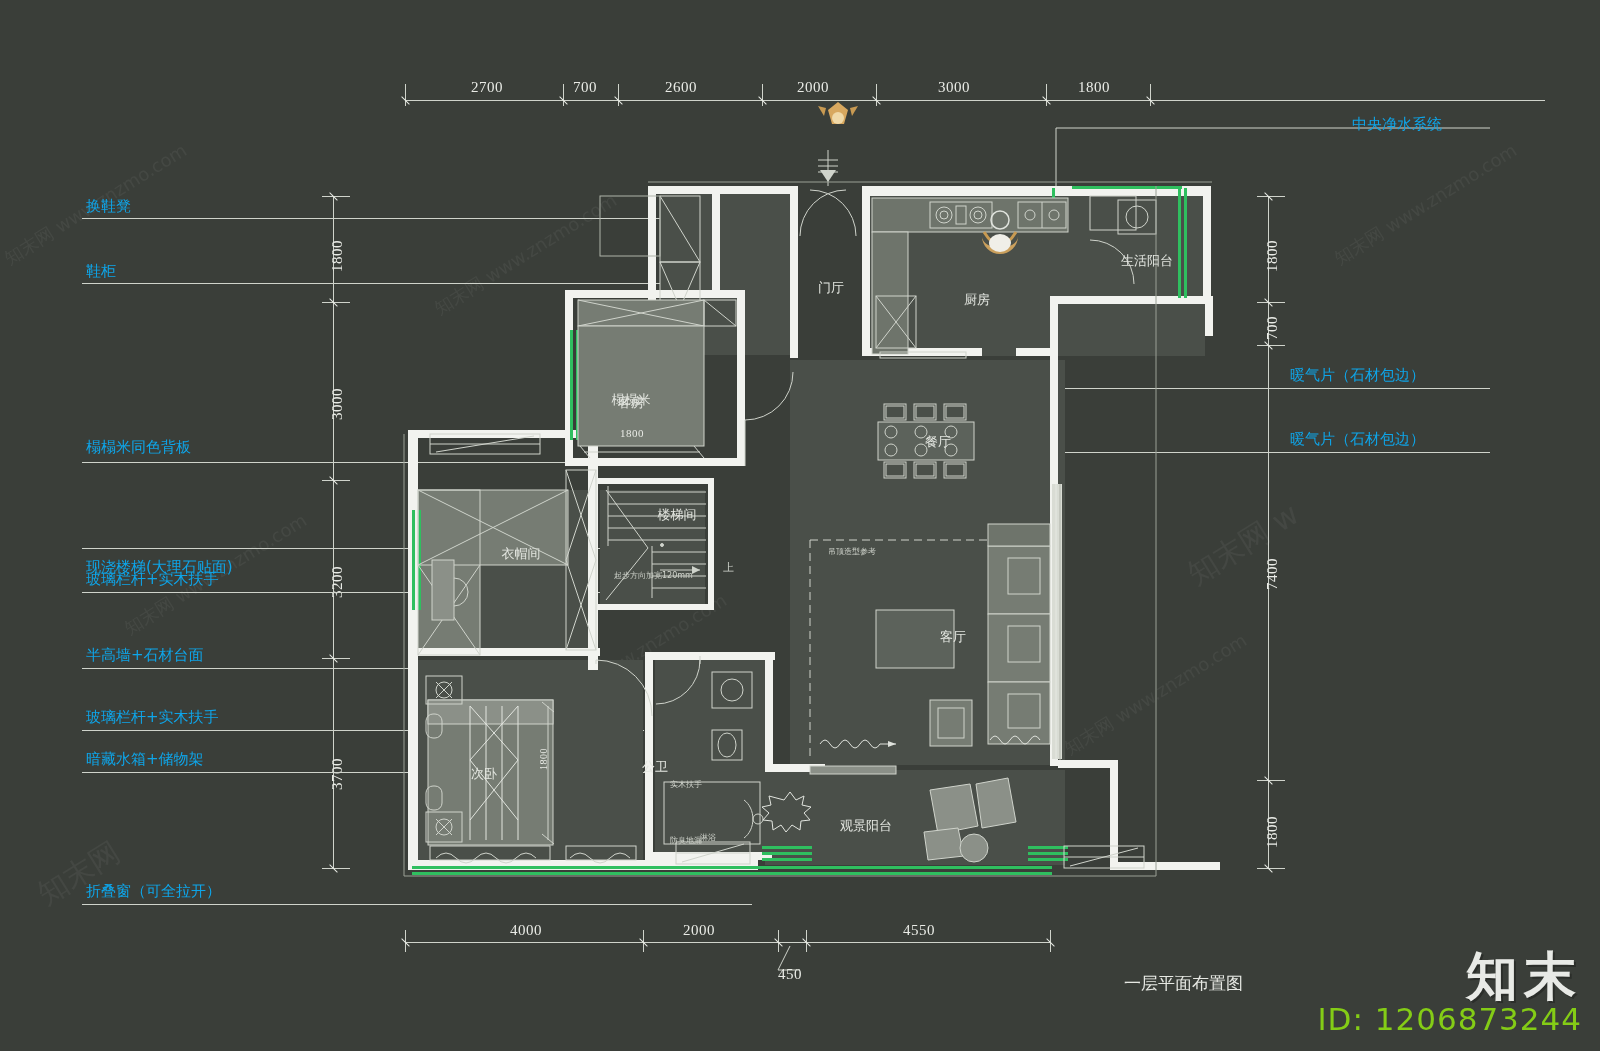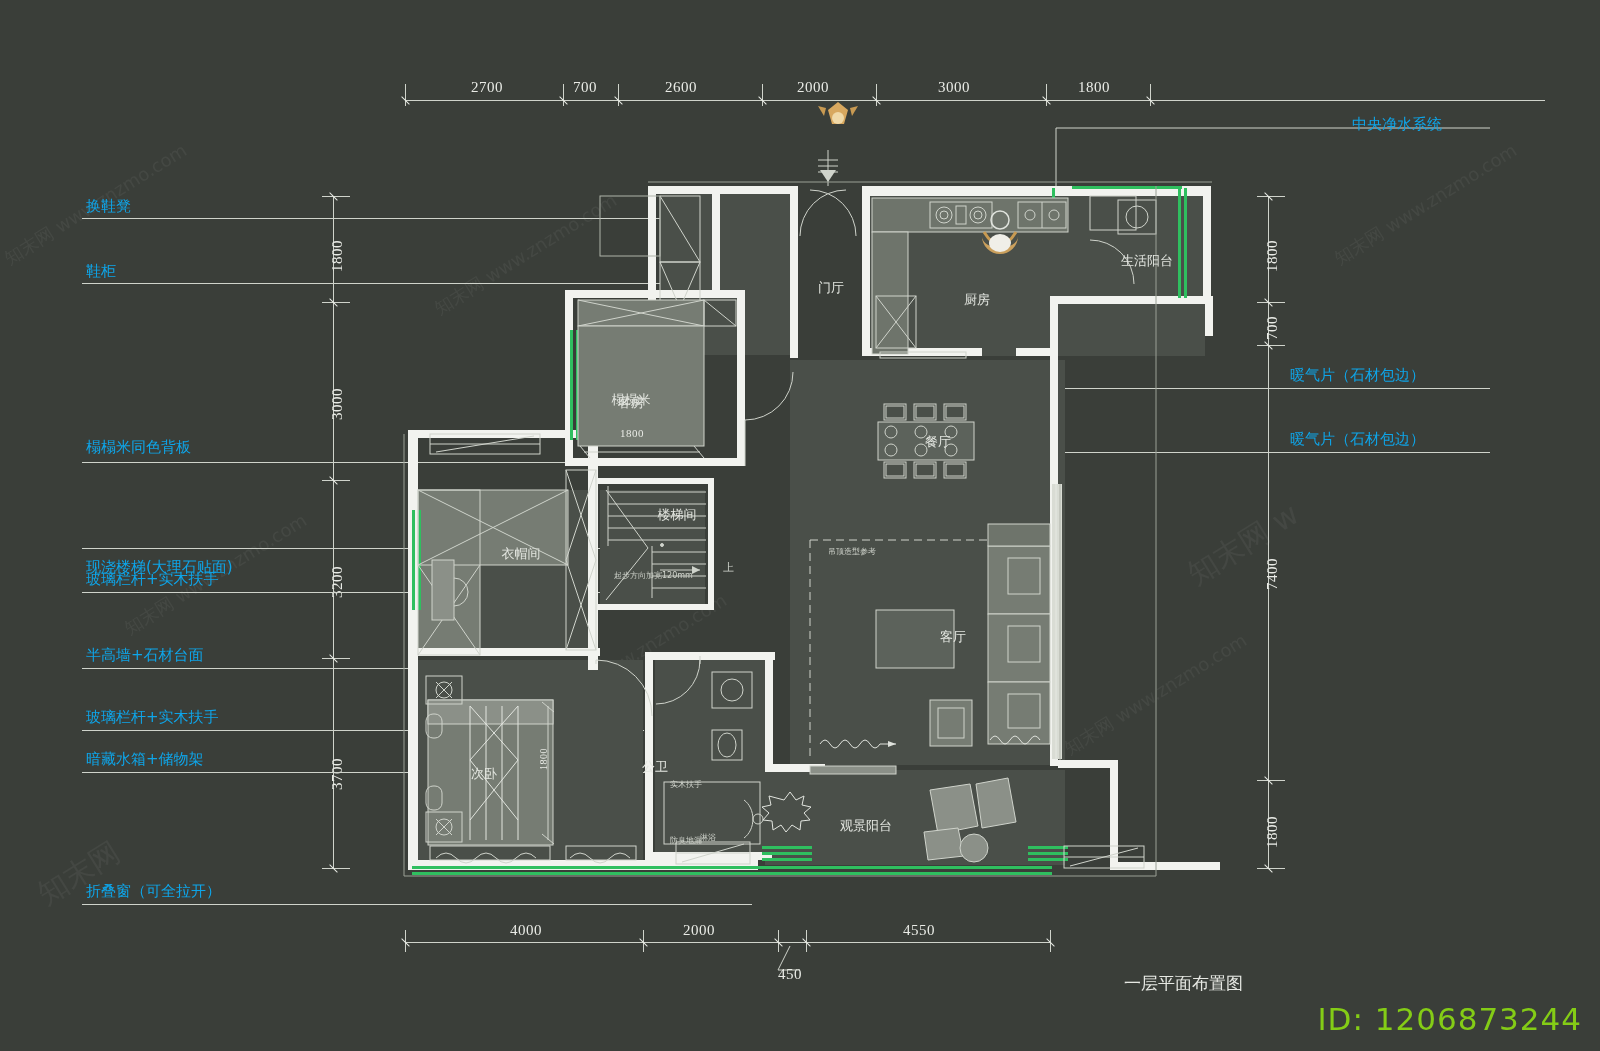--- a/index.html
+++ b/index.html
@@ -494,16 +494,17 @@
   <div class="rm sm" style="left:670px;top:779px;">实木扶手</div>
   <div class="rm sm" style="left:670px;top:791px;margin-top:44px;">防臭地漏</div>
   <div class="rm sm" style="left:700px;top:832px;">淋浴</div>
   <div class="rm sm" style="left:828px;top:546px;">吊顶造型参考</div>
   <div class="dim-txt" style="left:620px;top:427px;font-size:11px;">1800</div>
   <div class="dim-txt vert" style="left:538px;top:770px;font-size:10px;">1800</div>
 
   <div class="title" style="left:1124px;top:972px;">一层平面布置图</div>
 
   <div id="logo">
+    <div class="zm">知末</div>
     <div class="idt">ID: 1206873244</div>
   </div>
 
 </div>
 
 </body></html>

